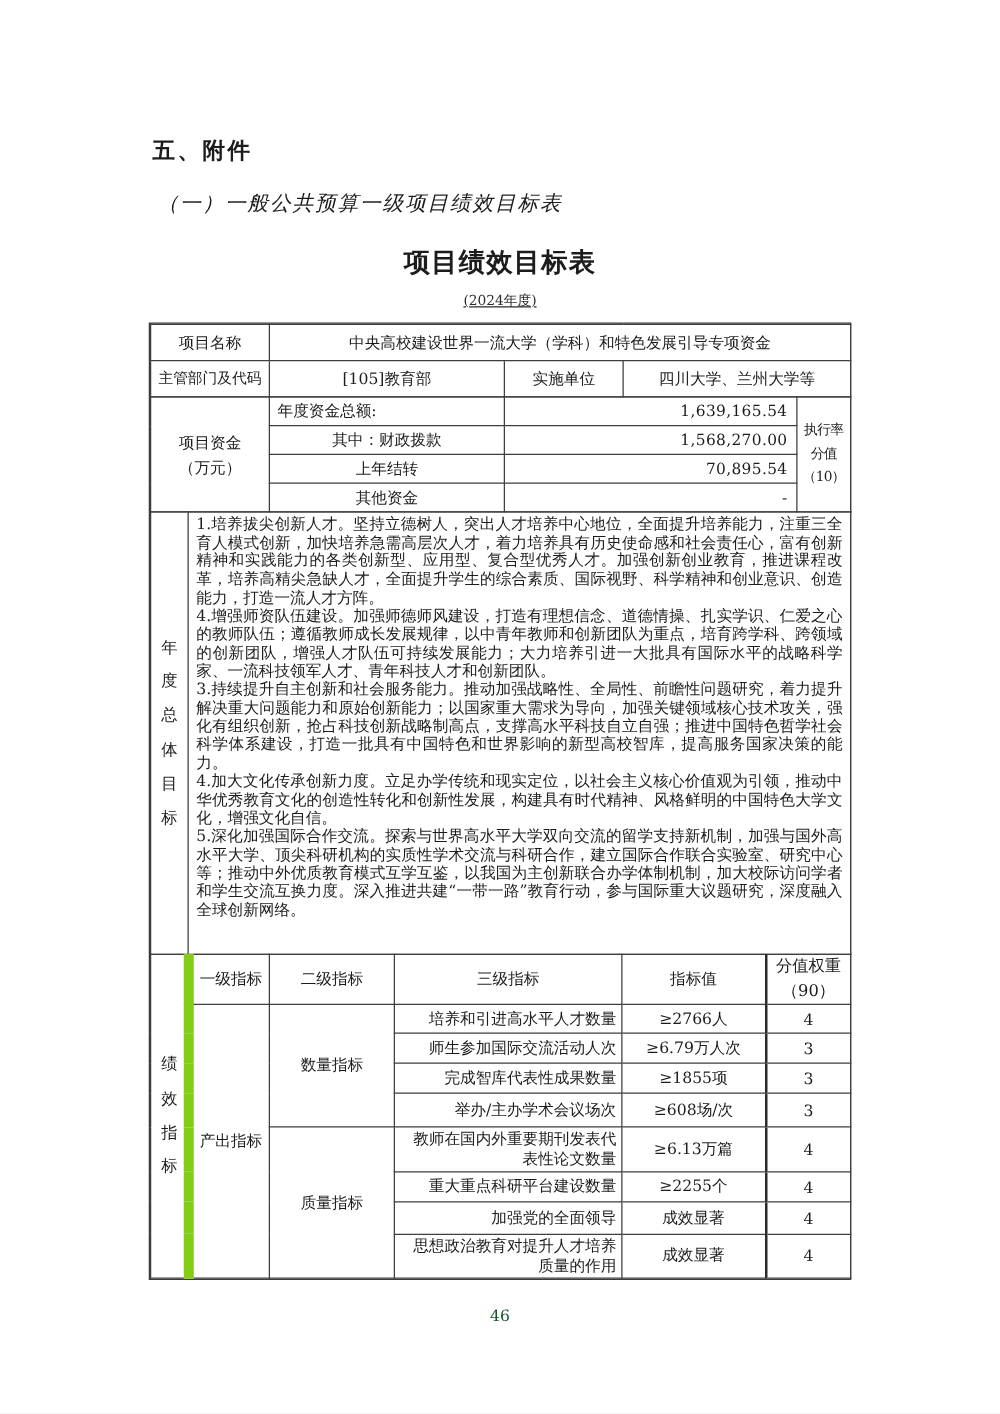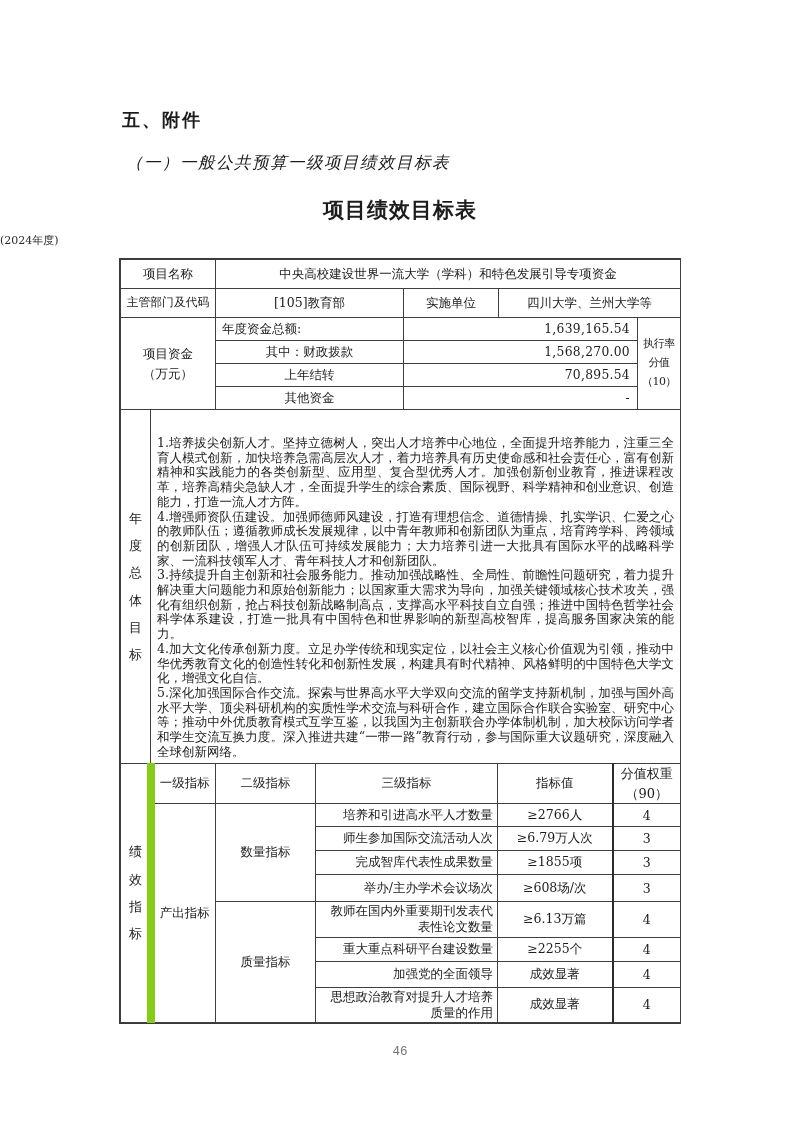--- a/index.html
+++ b/index.html
@@ -25,21 +25,21 @@
     font-size: 16.5px; letter-spacing: 1.5px;
   }
   .table-title {
     position: absolute; left: 0; top: 196px; width: 100%;
     text-align: center;
     font-family: "Liberation Sans", sans-serif;
     font-weight: 700; font-size: 21px; letter-spacing: 1px;
   }
   .table-subtitle {
     position: absolute; left: 0; top: 233px; width: 100%;
-    font-size: 11px; color: #2a2a2a;
+    text-align: center; font-size: 11px; color: #2a2a2a; text-decoration: underline;
   }
   .tbl-wrap {
     position: absolute; left: 119px; top: 258px; width: 562px;
     border: 1px solid #3a3a3a;
   }
   table {
     width: 100%;
     border-collapse: collapse;
     table-layout: fixed;
   }
@@ -68,31 +68,30 @@
   }
   .thick-r { border-right: 8px solid #84cc16; }
   .thick-l { border-left: 2px solid #2b2b2b; }
   .goal-cell { vertical-align: top; }
   .goal-text {
     padding: 2px 6px 0 6px;
     font-size: 12.5px;
     line-height: 14.7px;
     text-align: justify;
     text-align-last: left;
-    margin-top: 24px;
   }
   .goal-text p { margin: 0; }
   .ind-name {
     text-align: right; padding: 1px 4px;
     line-height: 1.3;
   }
   .ind-val, .ind-w { font-size: 12.5px; }
   .page-number {
     position: absolute; left: 0; top: 1045px; width: 100%;
-    text-align: center; font-size: 12.5px; color: #737373; font-family: Liberation Mono, monospace;
+    text-align: center; font-size: 12.5px; color: #14532d;
   }
 </style>
 </head>
 <body>
 
 <div class="page">
 
   <div class="section-heading">五、附件</div>
   <div class="sub-heading">（一）一般公共预算一级项目绩效目标表</div>
   <div class="table-title">项目绩效目标表</div>

